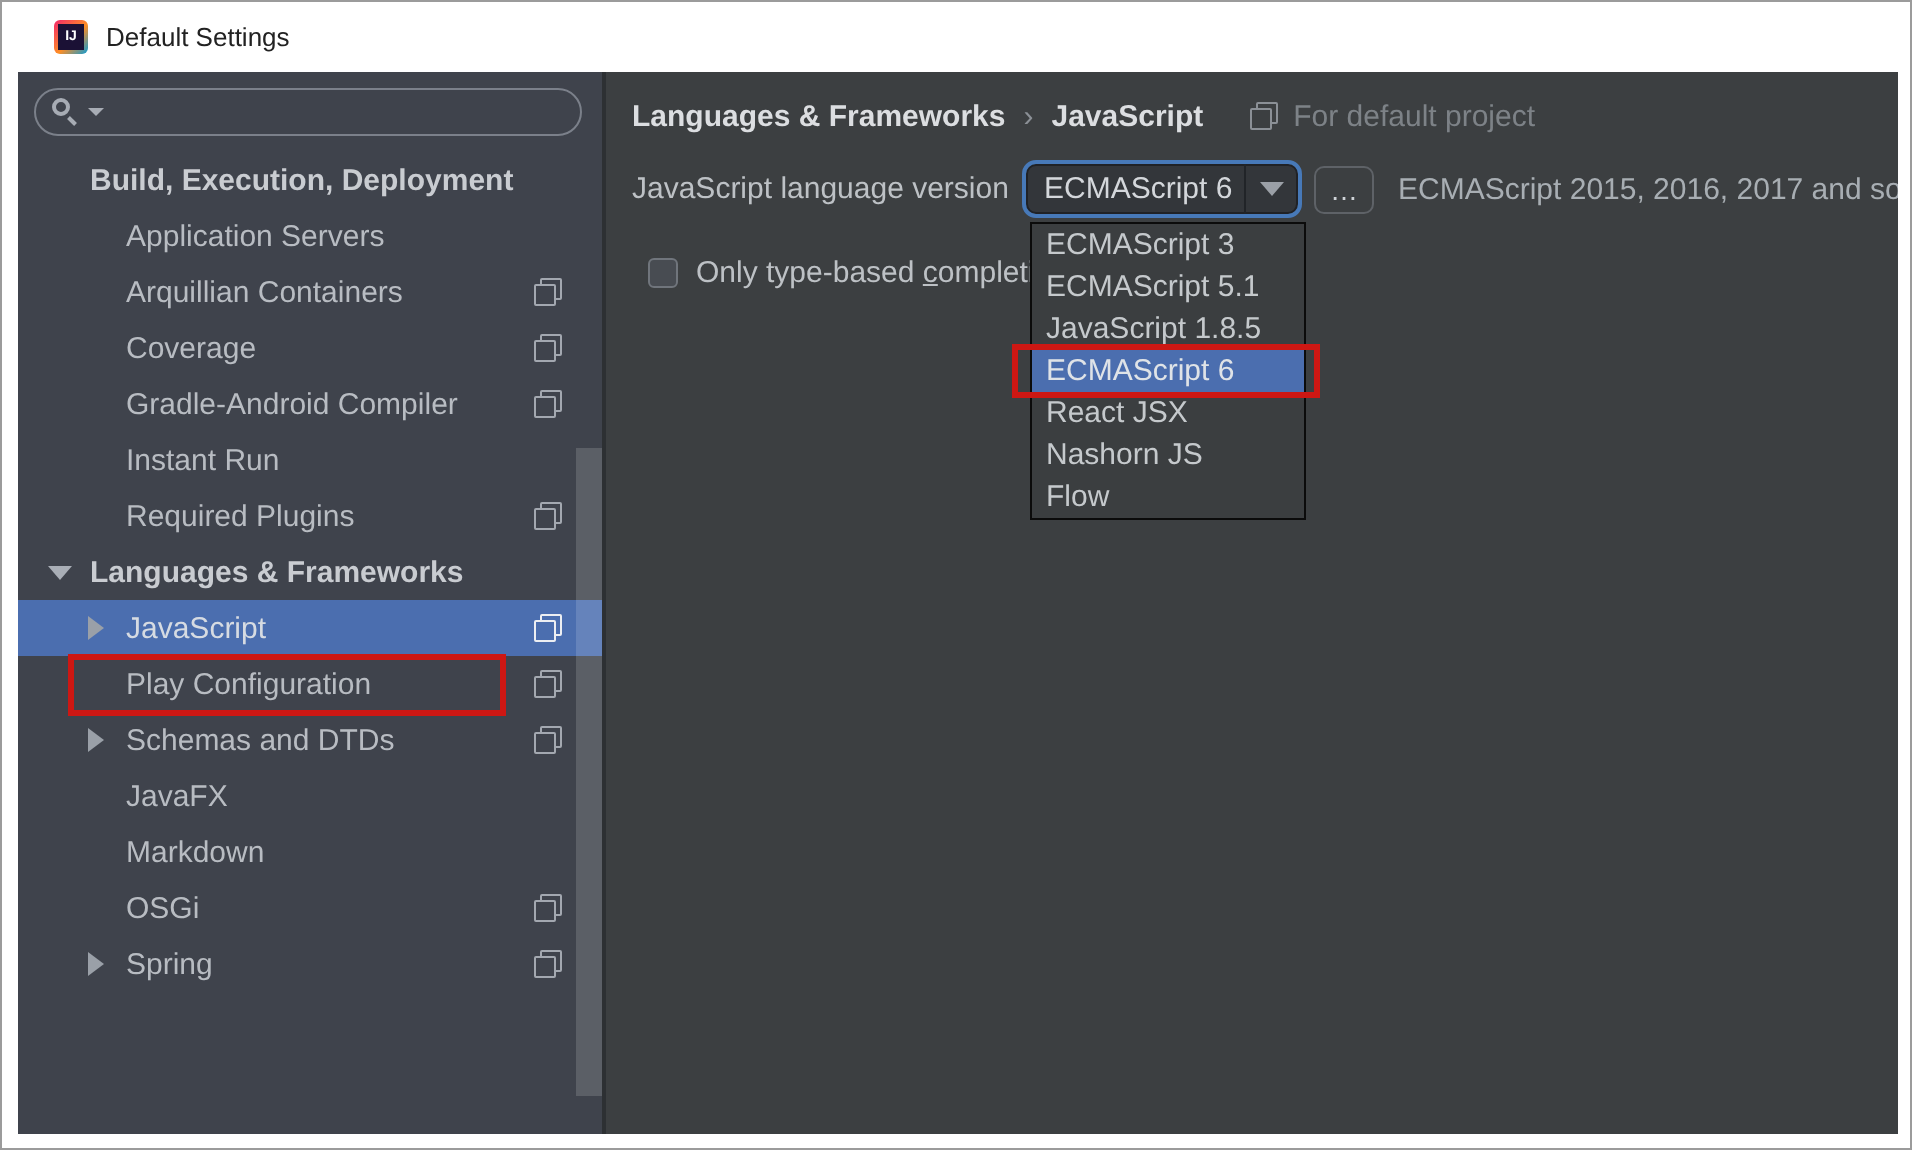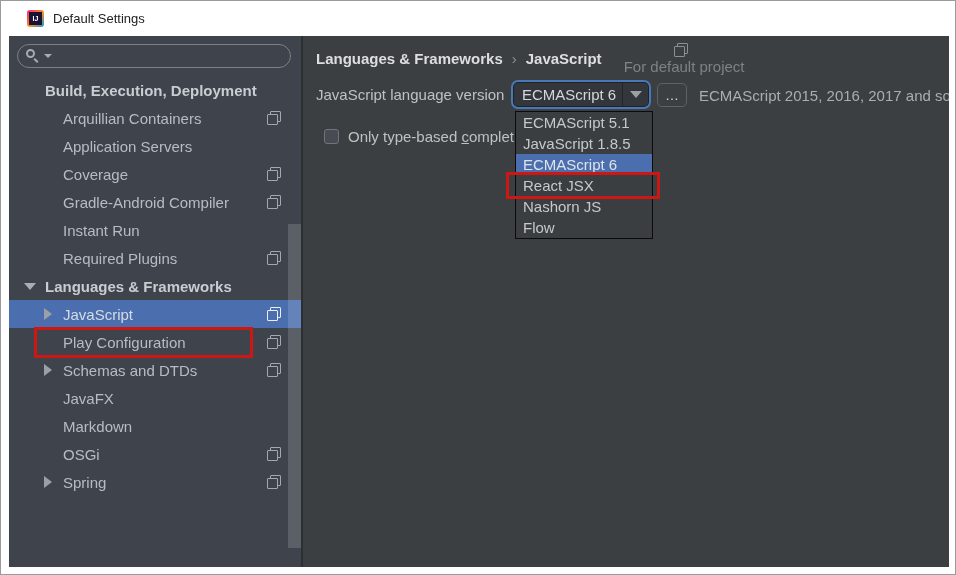--- a/index.html
+++ b/index.html
@@ -56,21 +56,21 @@
   .scrollbar-thumb { position:absolute; right:0; top:188px; width:13px; height:324px;
     background:rgba(255,255,255,0.15); }
 
   
   .main { position:absolute; left:292px; top:0; width:648px; height:531px; background:#3c3f41;
     border-left:2px solid #2d3033; overflow:hidden; }
   .breadcrumb { position:absolute; left:13px; top:11px; height:22px; display:flex; align-items:center;
     font-size:15px; color:#dcdee1; white-space:nowrap; }
   .crumb { font-weight:bold; }
   .crumb-sep { margin:0 9px; color:#8b9096; font-weight:normal; font-size:15px; }
-  .scope { display:flex; align-items:center; margin-left:22px; color:#7d8287; font-weight:normal;flex-direction:column; }
+  .scope { display:flex; align-items:center; margin-left:22px; color:#7d8287; font-weight:normal; }
   .scope .copy-icon { position:relative; right:auto; top:auto; margin-right:7px; color:#8b9096; --row-bg:#3c3f41; }
   .scope .copy-icon::after { background:#3c3f41; }
 
   .version-label { position:absolute; left:13px; top:85px; font-size:15px; color:#bdc1c5; line-height:18px; transform:translateY(-50%); top:59px; }
   .combo { position:absolute; left:208px; top:44px; width:140px; height:29px;
     border:2px solid #4779b8; border-radius:7px; background:#33363a;
     box-shadow:inset 0 0 0 1px #202226; display:flex; align-items:center; }
   .combo-value { flex:1; padding-left:9px; font-size:15px; color:#d4d7db; white-space:nowrap; overflow:hidden; }
   .combo-arrow-section { width:27px; height:100%; border-left:1px solid #212428; display:flex; align-items:center; justify-content:center; }
   .combo-arrow { width:0; height:0; border-left:6px solid transparent; border-right:6px solid transparent;
@@ -120,26 +120,26 @@
         <span class="search-caret"></span>
       </div>
 
       <div class="tree">
           <div class="tree-row level1 bold">
             <span class="arrow"></span>
             <span class="tree-label">Build, Execution, Deployment</span>
           </div>
           <div class="tree-row level2">
             <span class="arrow"></span>
+            <span class="tree-label">Application Servers</span>
+          </div>
+          <div class="tree-row level2">
+            <span class="arrow"></span>
             <span class="tree-label">Arquillian Containers</span>
             <span class="copy-icon"></span>
-          </div>
-          <div class="tree-row level2">
-            <span class="arrow"></span>
-            <span class="tree-label">Application Servers</span>
           </div>
           <div class="tree-row level2">
             <span class="arrow"></span>
             <span class="tree-label">Coverage</span>
             <span class="copy-icon"></span>
           </div>
           <div class="tree-row level2">
             <span class="arrow"></span>
             <span class="tree-label">Gradle-Android Compiler</span>
             <span class="copy-icon"></span>
@@ -221,20 +221,21 @@
       <button class="ellipsis-btn">…</button>
 
       <div class="description">ECMAScript 2015, 2016, 2017 and some</div>
 
       <div class="checkbox-row">
         <span class="checkbox-box"></span>
         <span class="checkbox-label"><span>Only type-based </span><span class="mn">c</span><span>ompletion</span></span>
       </div>
 
       <div class="dropdown">
+          <div class="option">ECMAScript 3</div>
           <div class="option">ECMAScript 5.1</div>
           <div class="option">JavaScript 1.8.5</div>
           <div class="option selected">ECMAScript 6</div>
           <div class="option">React JSX</div>
           <div class="option">Nashorn JS</div>
           <div class="option">Flow</div>
         </div>
 
       <div class="annotation dropdown-box"></div>
 

